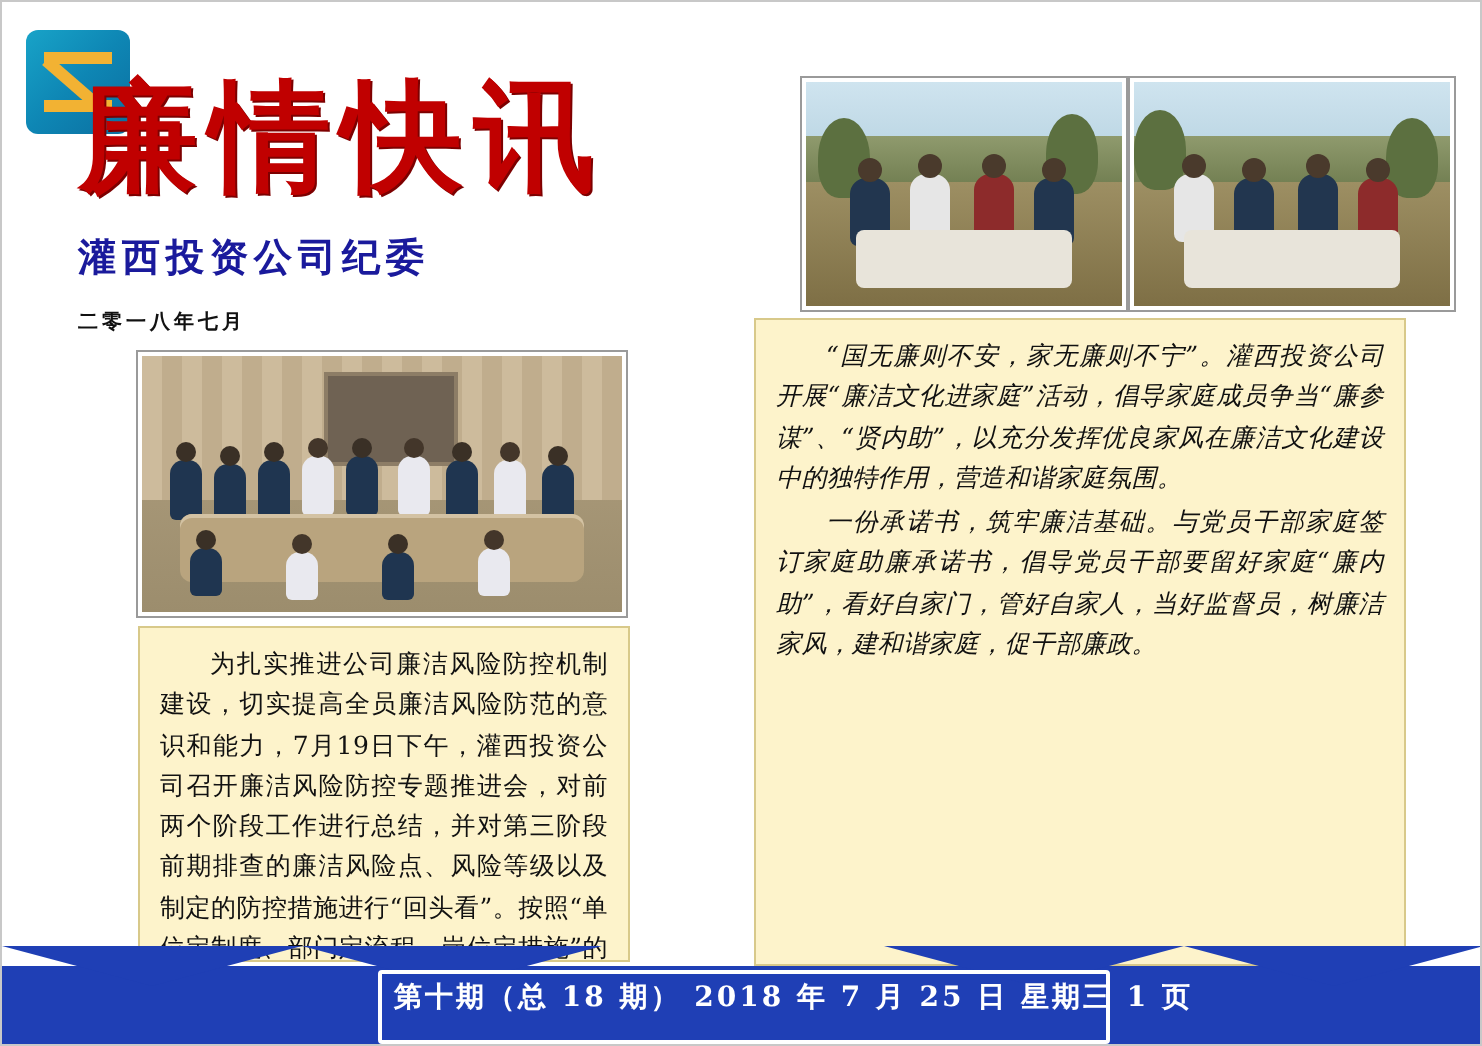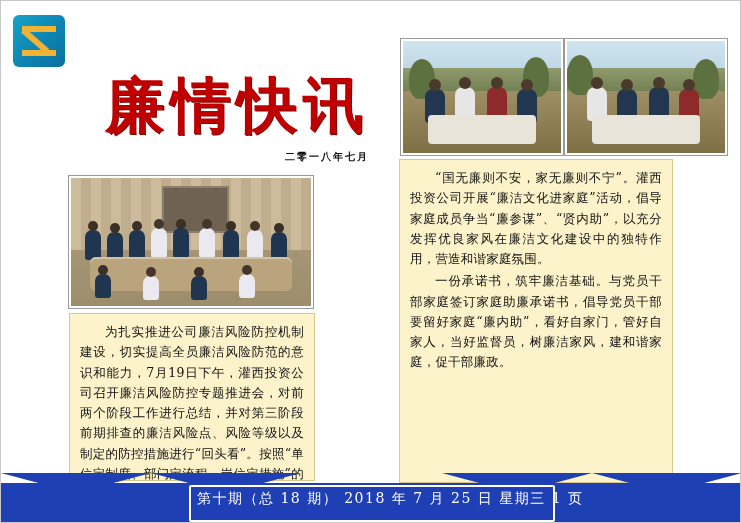--- a/index.html
+++ b/index.html
@@ -56,22 +56,21 @@
     transform: rotate(41deg);
     transform-origin: left top;
   }
 
   
   #masthead {
     position: absolute;
     left: 38px;
     top: 36px;
     width: 330px;
-    text-align: right;
-    margin-top: 36px;
+    text-align: left;
   }
   #masthead-title {
     font-family: "DejaVu Serif", serif;
     font-size: 60px;
     font-weight: bold;
     color: #c00000;
     letter-spacing: 6px;
     line-height: 1.08;
     white-space: nowrap;
     text-shadow: 1px 1px 0 #7d0000;
@@ -201,24 +200,25 @@
     text-align: justify;
     letter-spacing: 0.2px;
   }
   #article-left {
     left: 68px;
     top: 312px;
     width: 246px;
     height: 168px;
   }
   #article-right {
-    left: 398px;
+    left: 376px;
     top: 158px;
-    width: 274px;
+    width: 326px;
     height: 324px;
+    font-style: italic;
   }
   .textbox p {
     margin: 0 0 2px 0;
     text-indent: 2em;
   }
 
   
   #footer-band {
     position: absolute;
     left: 0;
@@ -232,21 +232,21 @@
     left: 0; top: 472px; width: 741px; height: 22px;
   }
   #footer-text {
     position: absolute;
     left: 196px;
     top: 489px;
     width: 350px;
     text-align: center;
     font-family: "DejaVu Serif", serif;
     font-size: 14px;
-    font-weight: normal;
+    font-weight: bold;
     color: #ffffff;
     letter-spacing: 1.5px;
     white-space: nowrap;
   }
   #footer-center-plate {
     position: absolute;
     left: 188px;
     top: 484px;
     width: 366px;
     height: 37px;
@@ -264,20 +264,21 @@
     <div class="lg-box"></div>
     <div class="lg-z">
       <span class="z1"></span>
       <span class="z3"></span>
       <span class="z2"></span>
     </div>
   </div>
 
   <div id="masthead">
     <div id="masthead-title">廉情快讯</div>
+    <div id="masthead-sub">灌西投资公司纪委</div>
     <div id="masthead-date">二零一八年七月</div>
   </div>
 
   <div class="photo" id="photo-meeting">
     <div class="pm-bg"></div>
     <div class="pm-wall"></div>
     <div class="pm-screen"></div>
     <div class="pm-person" style="left:14px; top:52px;"></div>
     <div class="pm-person" style="left:36px; top:54px;"></div>
     <div class="pm-person" style="left:58px; top:52px;"></div>

